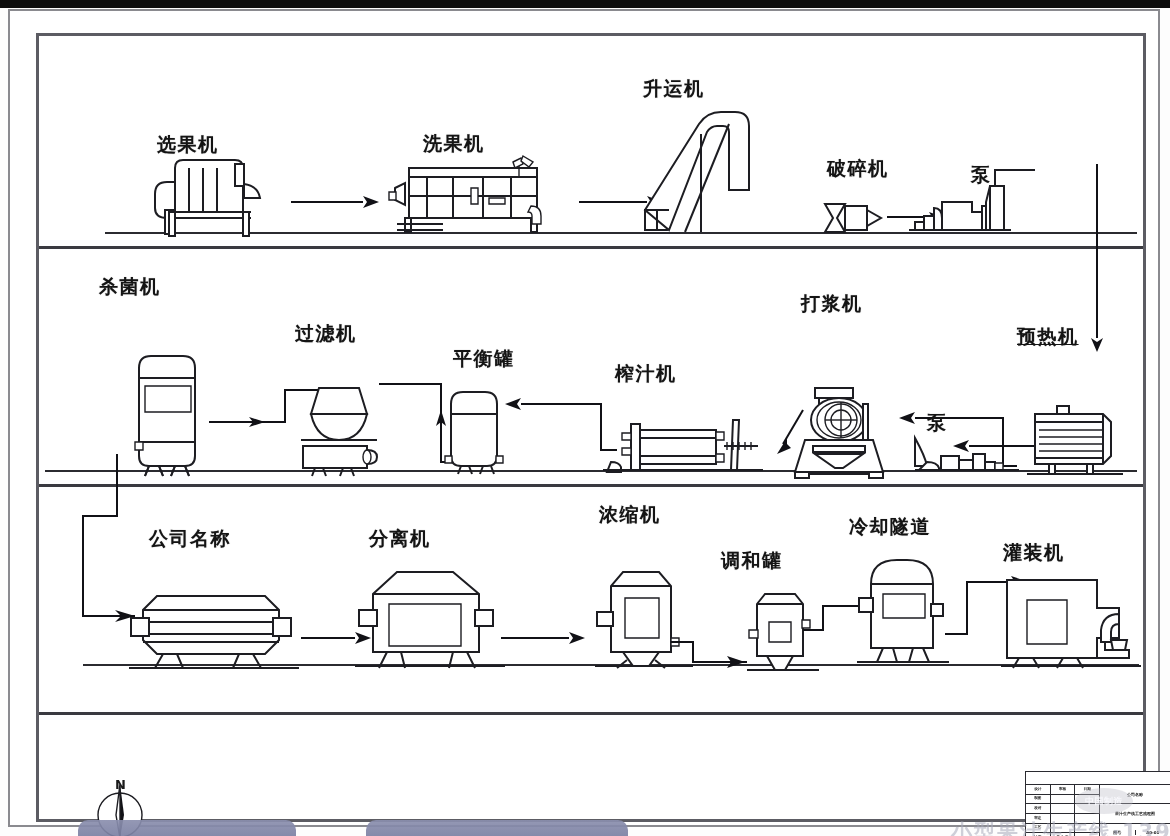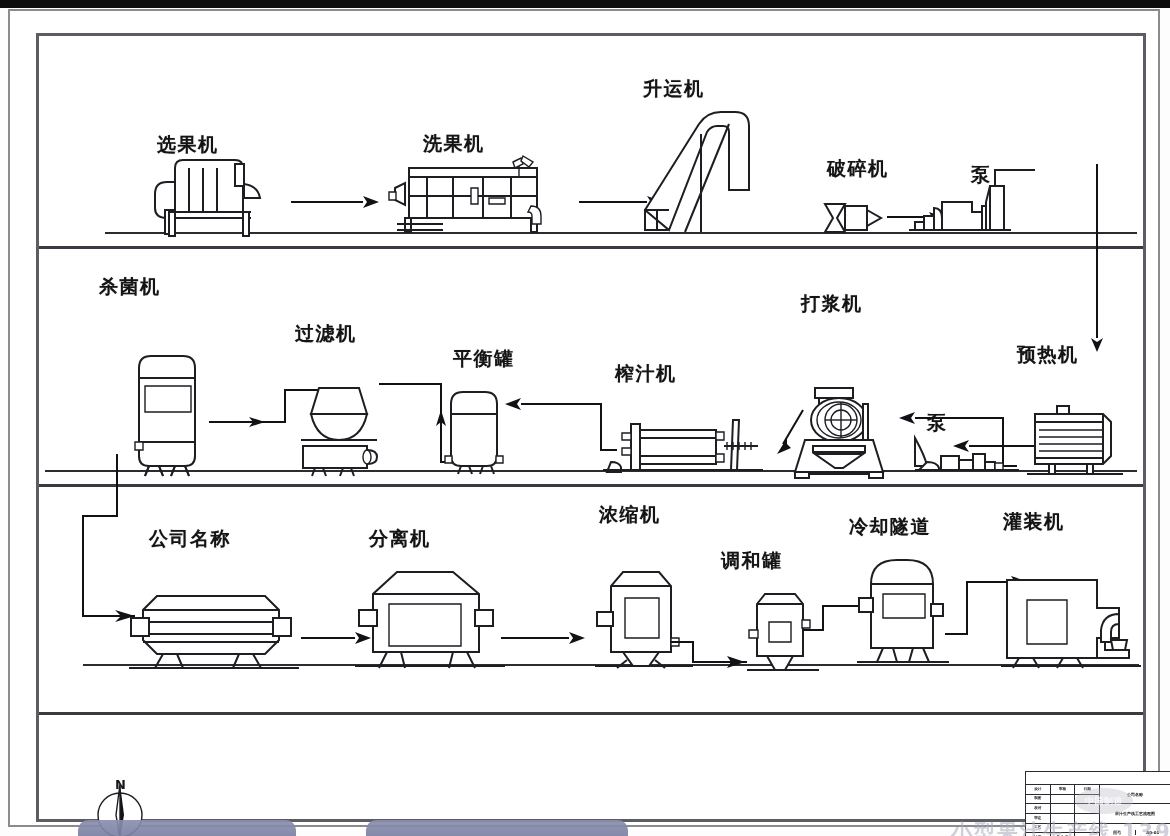--- a/index.html
+++ b/index.html
@@ -369,21 +369,21 @@
       </svg>
     </div>
 
     <div class="conn" style="left:912px;top:402px;">
       <svg width="118" height="16" viewBox="0 0 118 16">
         <line class="cl" x1="114" y1="8" x2="18" y2="8"></line>
         <path class="ch" d="M18 2 L2 8 L18 14 L14 8 z"></path>
       </svg>
     </div>
 
-    <div class="lbl" style="left:978px;top:306px;">预热机</div>
+    <div class="lbl" style="left:978px;top:288px;text-decoration:underline;">预热机</div>
 
     <div class="mach" style="left:988px;top:368px;">
       <svg width="96" height="72" viewBox="0 0 96 72">
         <rect class="ln-f" x="30" y="2" width="12" height="8"></rect>
         <path class="ln-f" d="M8 10 L76 10 L84 18 L84 52 L76 60 L8 60 z"></path>
         <line class="ln" x1="8" y1="18" x2="76" y2="18"></line>
         <line class="ln-t" x1="12" y1="26" x2="76" y2="26"></line>
         <line class="ln-t" x1="12" y1="33" x2="76" y2="33"></line>
         <line class="ln-t" x1="12" y1="40" x2="76" y2="40"></line>
         <line class="ln-t" x1="12" y1="47" x2="76" y2="47"></line>
@@ -505,21 +505,21 @@
       </svg>
     </div>
 
     <div class="conn" style="left:906px;top:540px;">
       <svg width="96" height="62" viewBox="0 0 96 62">
         <path class="cl" d="M0 58 L22 58 L22 6 L84 6"></path>
         <path class="ch" d="M66 0 L84 6 L66 12 L70 6 z"></path>
       </svg>
     </div>
 
-    <div class="lbl" style="left:964px;top:473px;">灌装机</div>
+    <div class="lbl" style="left:964px;top:504px;">灌装机</div>
 
     <div class="mach" style="left:962px;top:528px;">
       <svg width="140" height="104" viewBox="0 0 140 104">
         <path class="ln-f" d="M6 16 L96 16 L96 44 L118 44 L118 74 L96 74 L96 94 L6 94 z"></path>
         <rect class="ln-ft" x="26" y="36" width="40" height="44"></rect>
         <path class="ln-f" d="M96 74 L96 94 L128 94 L128 86 L104 86 L104 74 z"></path>
         <path class="ln-f" d="M118 50 q-16 0 -18 16 l0 12 10 0 0 -10 q0 -8 8 -8 z"></path>
         <path class="ln-f" d="M110 76 l16 0 -2 10 -12 0 z"></path>
         <path class="ln" d="M18 94 l-6 10 M32 94 l6 10 M62 94 l-6 10 M76 94 l6 10"></path>
         <line class="ln" x1="0" y1="102" x2="140" y2="102"></line>

